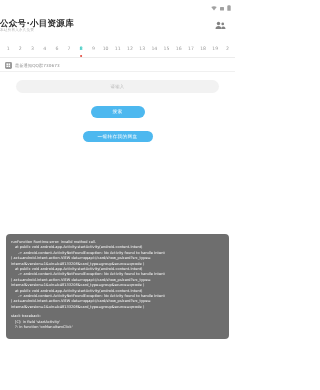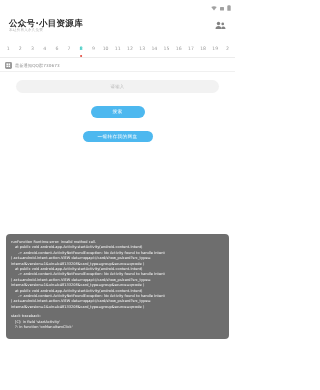--- a/index.html
+++ b/index.html
@@ -28,21 +28,21 @@
   .statusbar .sb-icon {
     display: inline-block;
     opacity: .55;
   }
 
   
   .appbar {
     height: 28px;
     display: flex;
     align-items: center;
-    padding: 0 7px 0 9px;
+    padding: 0 7px 0 0;
     background: #ffffff;
   }
   .appbar-titles {
     display: flex;
     flex-direction: column;
     justify-content: center;
     flex: 1;
     min-width: 0;
   }
   .app-title {

